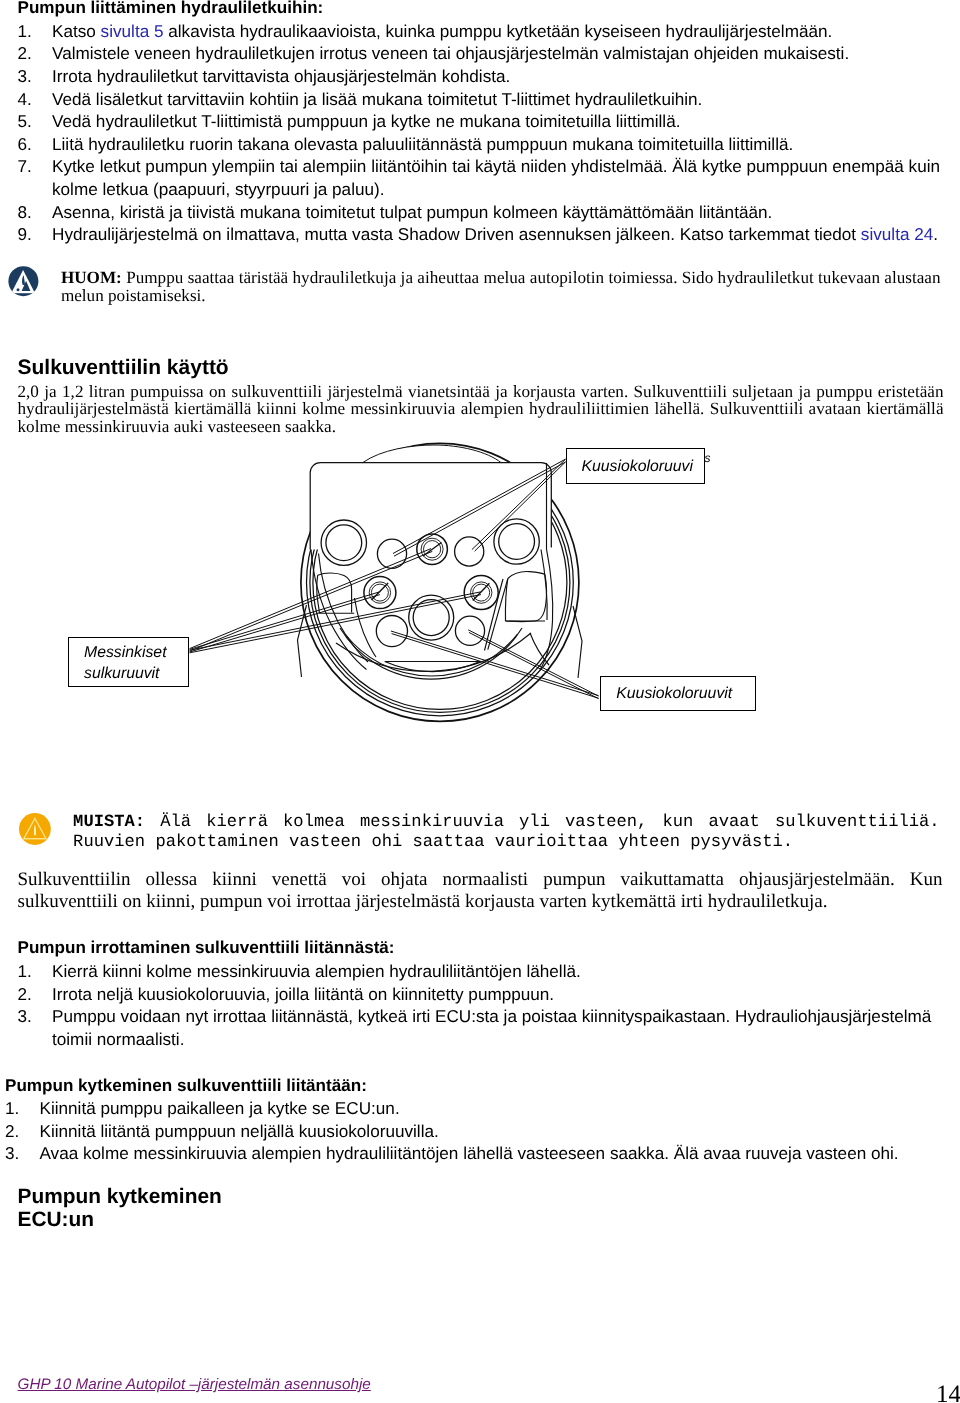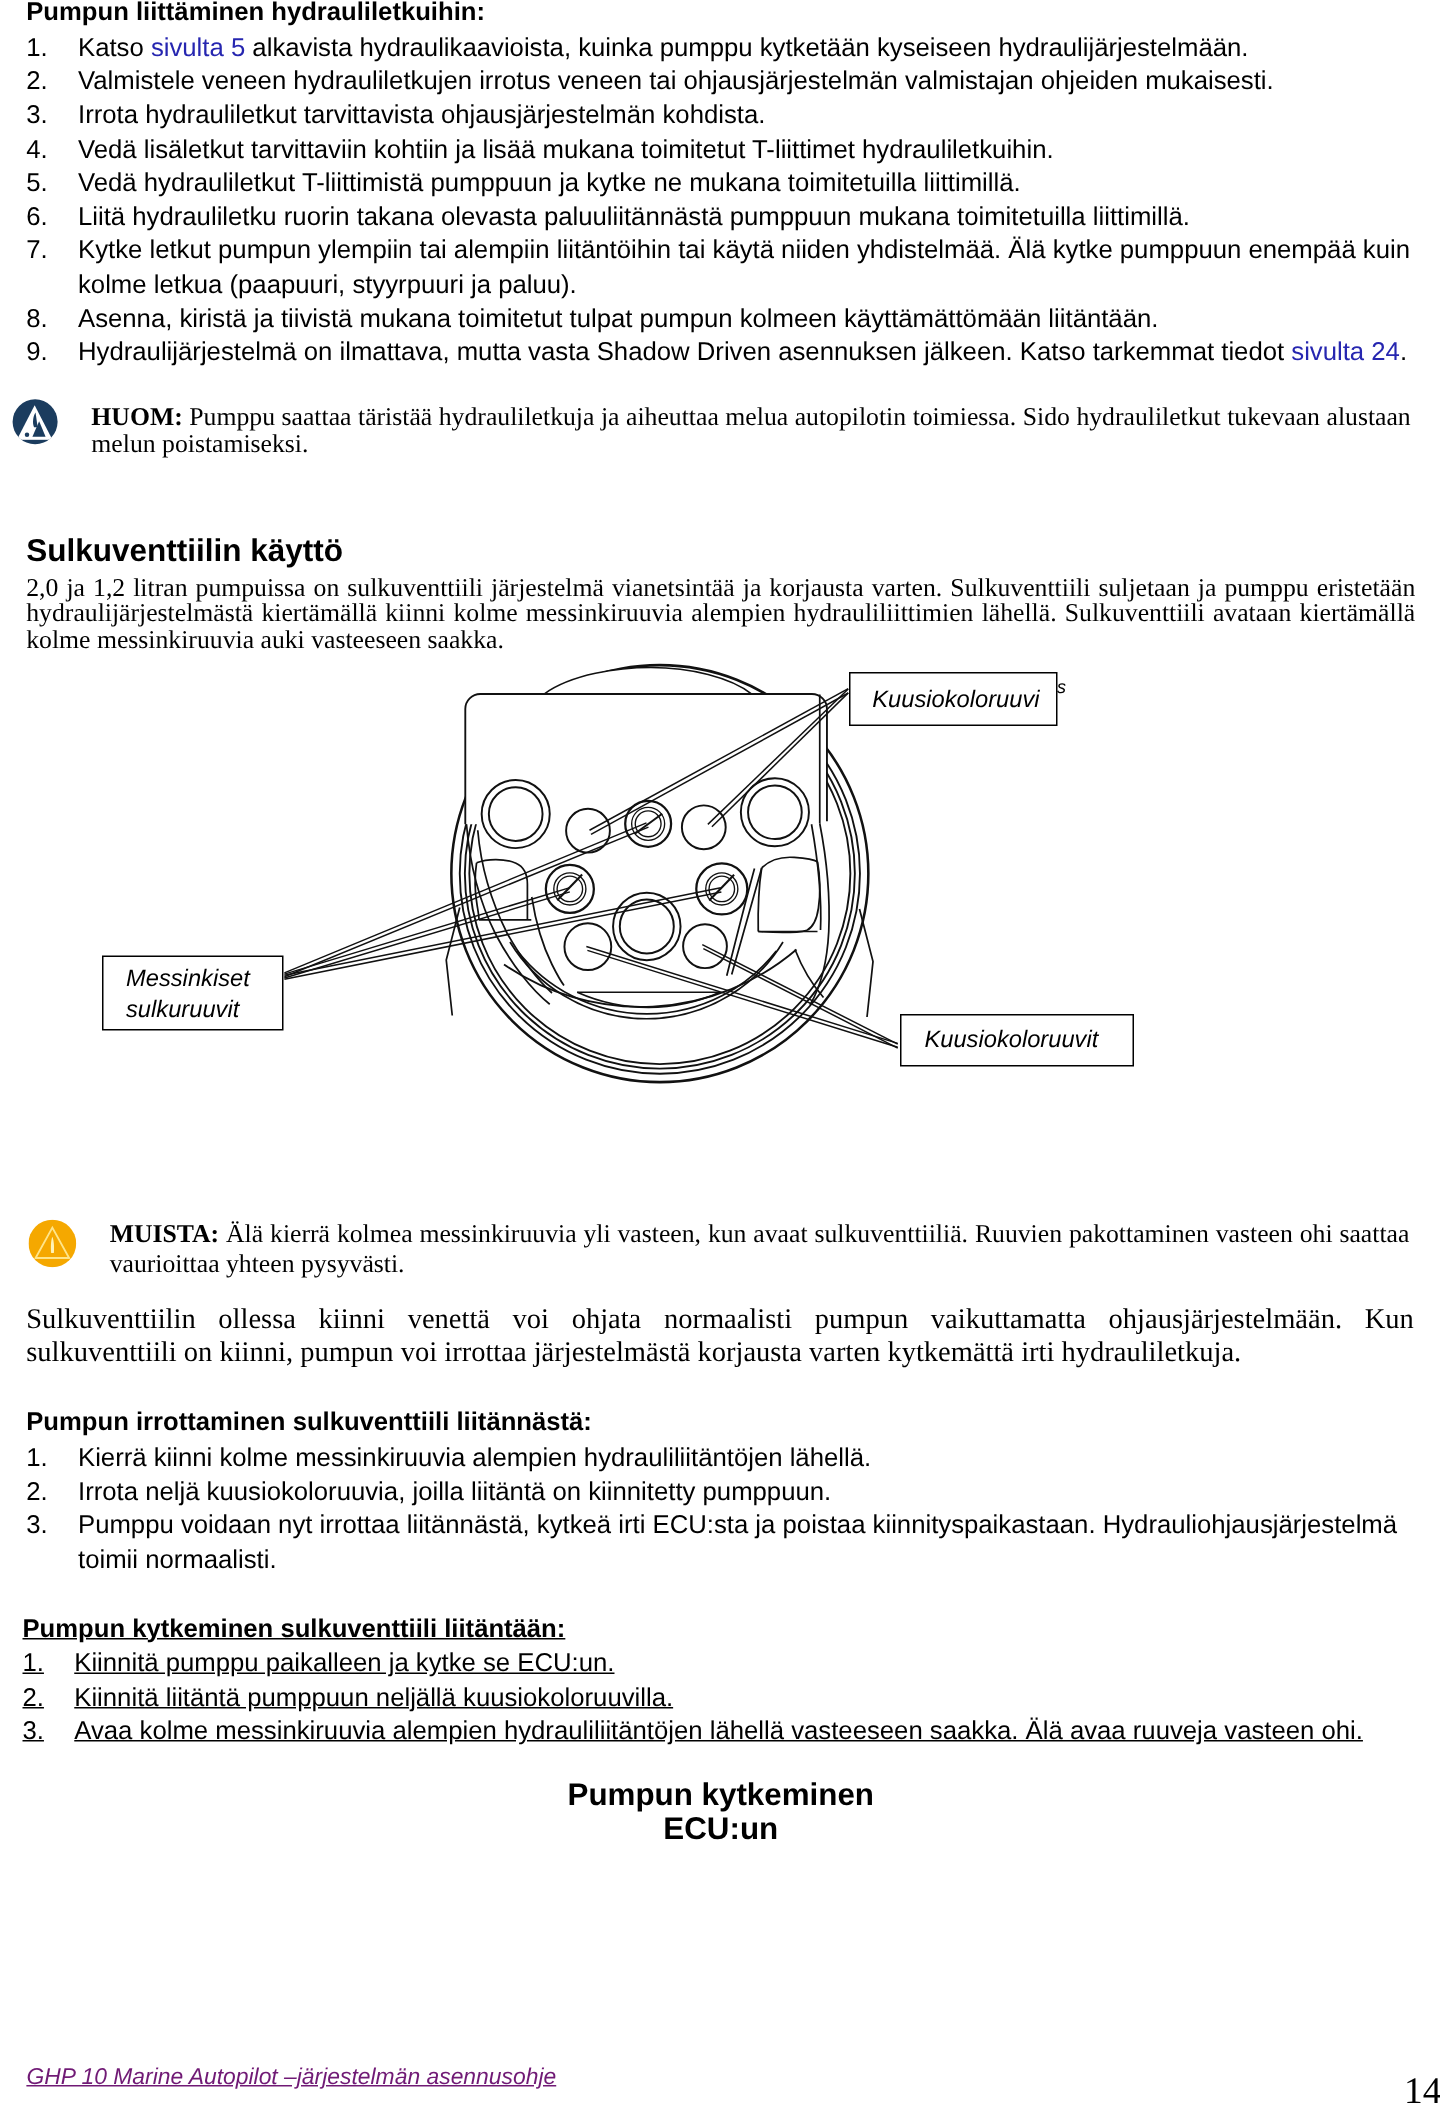--- a/index.html
+++ b/index.html
@@ -11,26 +11,26 @@
   
   .h-bold{font-weight:bold;font-size:17.1px;line-height:22.62px;}
   .olist{font-size:17.15px;line-height:22.62px;}
   .olist .row{display:flex;}
   .olist .num{width:34.5px;flex:0 0 34.5px;}
   .olist .txt{flex:1;}
   .lnk{color:#2626b0;}
 
   
   .sec-h{font-weight:bold;font-size:21.0px;line-height:24px;}
-  .sec-h2{font-weight:bold;font-size:20.9px;line-height:22.6px;text-align:center;}
+  .sec-h2{font-weight:bold;font-size:20.9px;line-height:22.6px;}
 
   
   .ser{font-family:"Liberation Serif",serif;font-size:17.15px;line-height:17.35px;text-align:justify;}
   .ser.lh18{line-height:18.3px;}
-  .ser.lh19{line-height:19.4px;}
+  .ser.lh19{line-height:19.4px;font-family:Liberation Mono, monospace;}
   .ser.lh21{line-height:21.5px;font-size:19.0px;}
   .ser b{font-weight:bold;}
 
   
   .callout{position:absolute;border:1.6px solid #000;background:#fff;font-style:italic;
            font-size:15.8px;line-height:19px;box-sizing:border-box;
            display:flex;align-items:center;padding-left:15px;z-index:5;}
   .callout.two{display:block;padding-top:5px;line-height:20.5px;}
 
   .footer{font-style:italic;font-size:15.25px;color:#701a75;text-decoration:underline;}
@@ -239,21 +239,21 @@
           <div class="num">2.</div>
           <div class="txt"><span>Irrota neljä kuusiokoloruuvia, joilla liitäntä on kiinnitetty pumppuun.</span></div>
         </div>
         <div class="row">
           <div class="num">3.</div>
           <div class="txt"><span>Pumppu voidaan nyt irrottaa liitännästä, kytkeä irti ECU:sta ja poistaa kiinnityspaikastaan. Hydrauliohjausjärjestelmä toimii normaalisti.</span></div>
         </div>
       </div>
   </div>
 
-  <div class="abs" style="left:15px;top:1074.5px;width:926px;text-decoration:underline;">
+  <div class="abs" style="left:5px;top:1074.5px;width:926px;">
     <div class="h-bold">Pumpun kytkeminen sulkuventtiili liitäntään:</div>
     <div class="olist" id="sec4-list">
         <div class="row">
           <div class="num">1.</div>
           <div class="txt"><span>Kiinnitä pumppu paikalleen ja kytke se ECU:un.</span></div>
         </div>
         <div class="row">
           <div class="num">2.</div>
           <div class="txt"><span>Kiinnitä liitäntä pumppuun neljällä kuusiokoloruuvilla.</span></div>
         </div>

